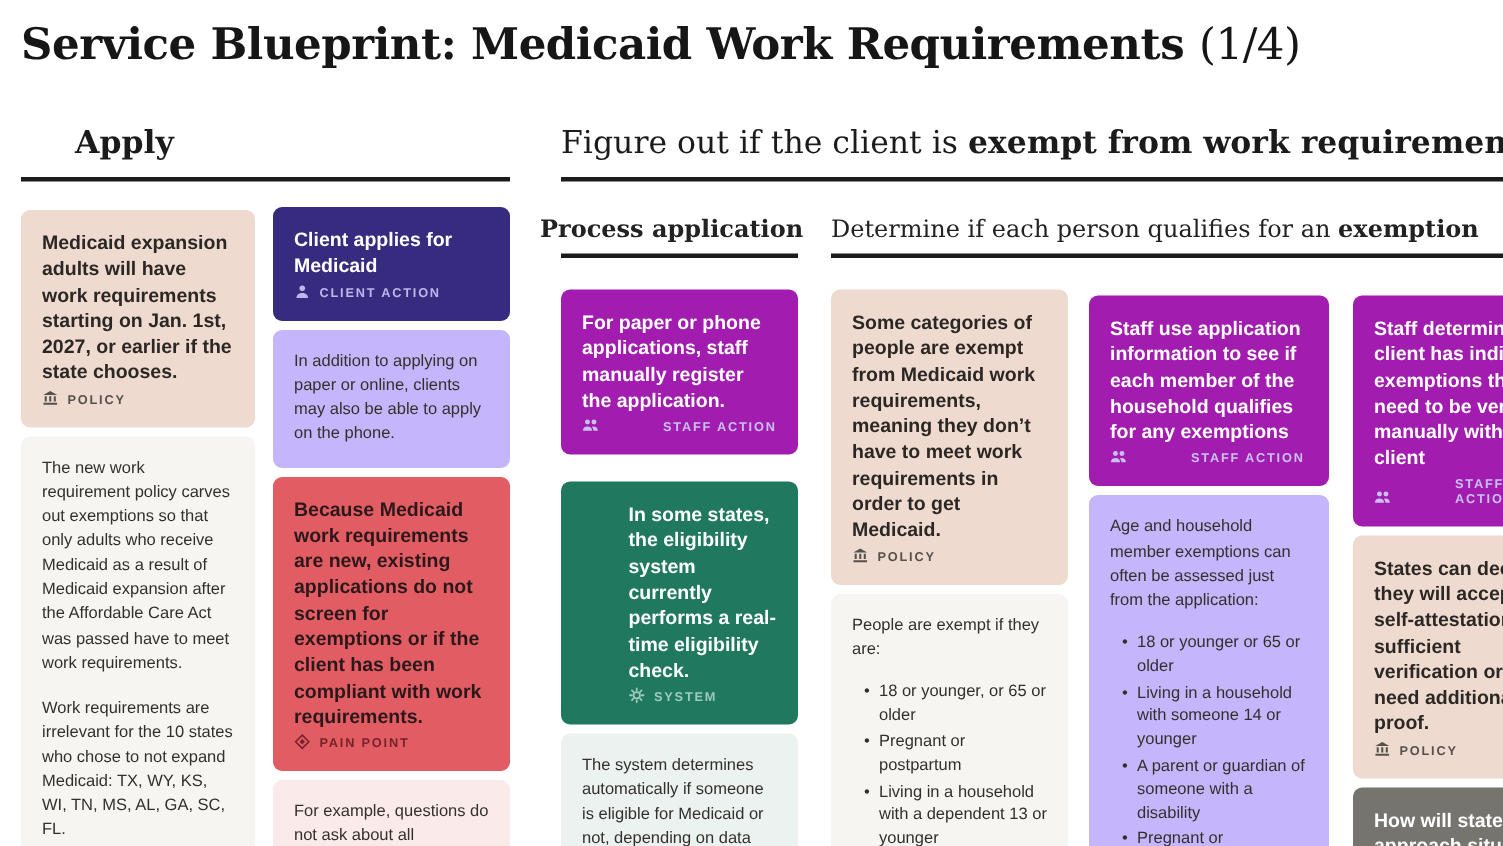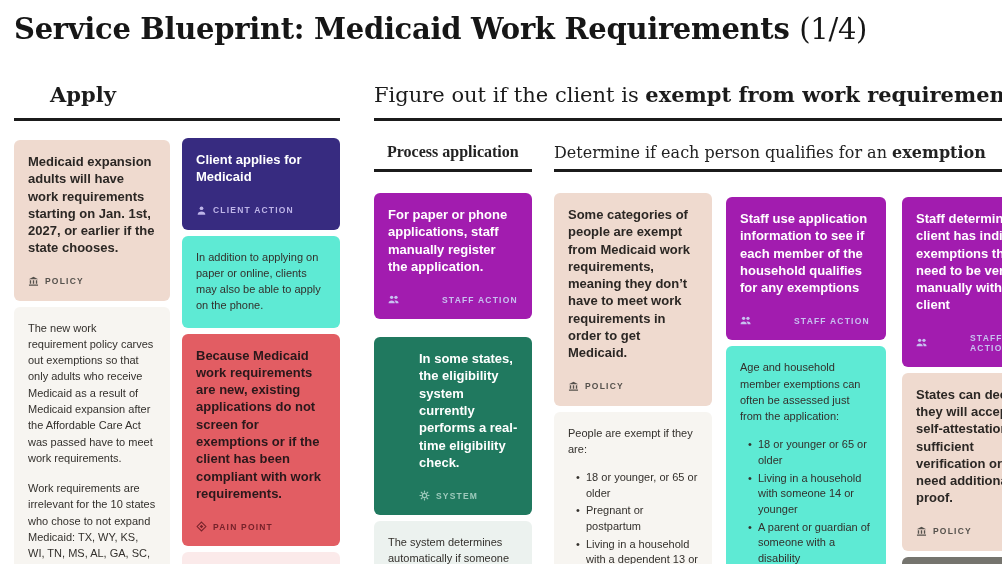--- a/index.html
+++ b/index.html
@@ -14,21 +14,21 @@
     font-family:"DejaVu Serif",serif;font-size:21px;color:#1b1b1b;}
   .phase-header .b{font-weight:bold;}
   #phase-apply{left:14px;margin-left:36px;}
   #phase-figure{left:374px;}
   .phase-rule{position:absolute;top:118px;height:3px;background:#1b1b1b;}
   #rule-apply{left:14px;width:326px;}
   #rule-figure{left:374px;width:628px;}
   .step-header{position:absolute;top:143px;white-space:nowrap;
     font-family:"DejaVu Serif",serif;font-size:16px;color:#222;}
   .step-header .b{font-weight:bold;}
-  #step-process{left:387px;font-family:Liberation Serif, serif;}
+  #step-process{left:360px;}
   #step-determine{left:554px;}
   .step-rule{position:absolute;top:169px;height:3px;background:#1b1b1b;}
   #rule-process{left:374px;width:158px;}
   #rule-determine{left:554px;width:448px;}
 
   
   .column{position:absolute;display:flex;flex-direction:column;}
   #col-0{left:14px;width:156px;top:140px;}
   #col-1{left:182px;width:158px;top:138px;}
   #col-2{left:374px;width:158px;top:193px;}
@@ -38,28 +38,28 @@
 
   
   .card{border-radius:6px;padding:13px 14px 14px;margin-bottom:6px;}
   .card-title{font-weight:bold;font-size:13px;line-height:1.33;}
   .card p{font-size:11px;line-height:1.48;margin:0;}
   .card p + p{margin-top:14px;}
   .card p + ul{margin-top:13px;}
   .card ul{list-style:none;margin:0;padding:0 0 0 8px;}
   .card li{font-size:11px;line-height:1.42;position:relative;padding-left:10px;margin-bottom:2px;}
   .card li::before{content:"•";position:absolute;left:0;}
-  .card-tag{display:flex;align-items:center;gap:6px;margin-top:19px;
+  .card-tag{display:flex;align-items:flex-end;gap:6px;margin-top:3px;
     font-size:8.5px;font-weight:bold;letter-spacing:1.2px;}
   .card-tag svg{width:11px;height:11px;flex:0 0 auto;}
 
   .policy{background:#EFDACF;color:#2b2724;}
   .policy .card-tag{color:#55514c;}
   .note{background:#F7F5F1;color:#33302c;}
-  .note-lavender{background:#5eead4;color:#33302c;}
+  .note-lavender{background:#c4b5fd;color:#33302c;}
   .note-pink{background:#FBEAEA;color:#33302c;}
   .note-teal{background:#ECF2EF;color:#33302c;}
   .client-action{background:#372B80;color:#ffffff;}
   .client-action .card-tag{color:#beb5e8;}
   .staff-action{background:#a21caf;color:#ffffff;}
   .staff-action .card-tag{color:#c8c1f0;gap:43px;}
   .system{background:#20795F;color:#ffffff;margin-top:12px;padding-left:45px;}
   .system .card-tag{color:#9dcabc;}
   .pain-point{background:#E25D63;color:#2a181b;}
   .pain-point .card-tag{color:#76222a;}

